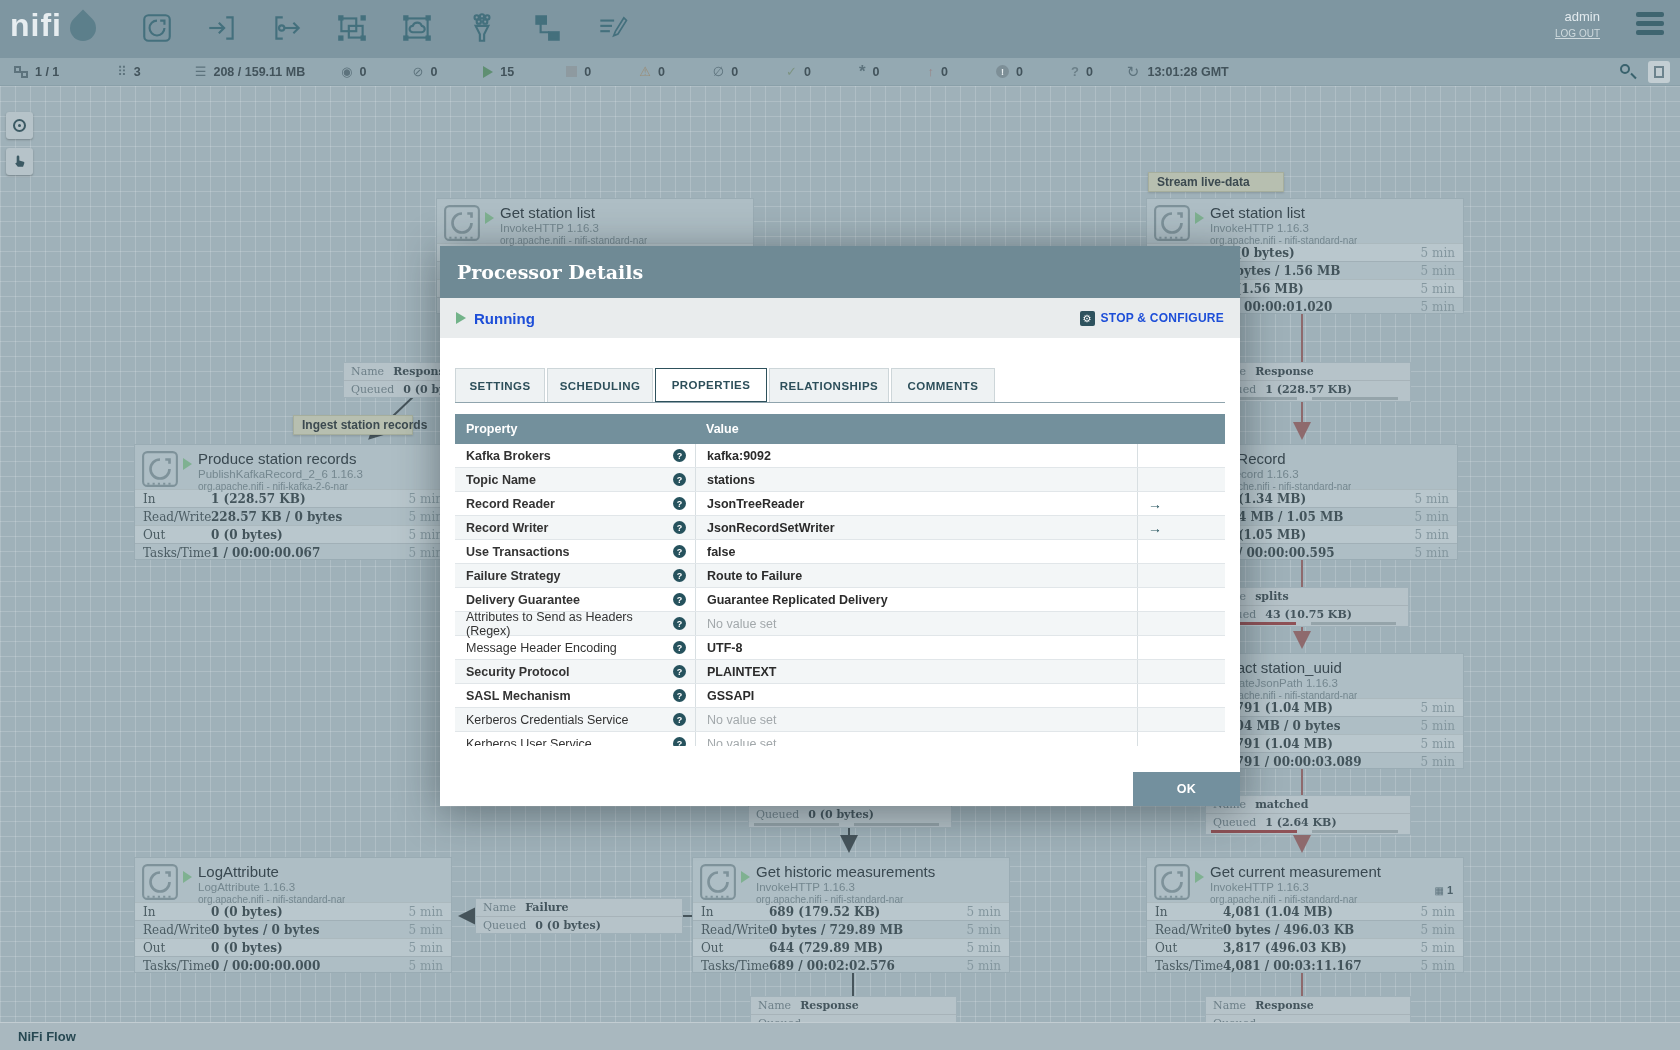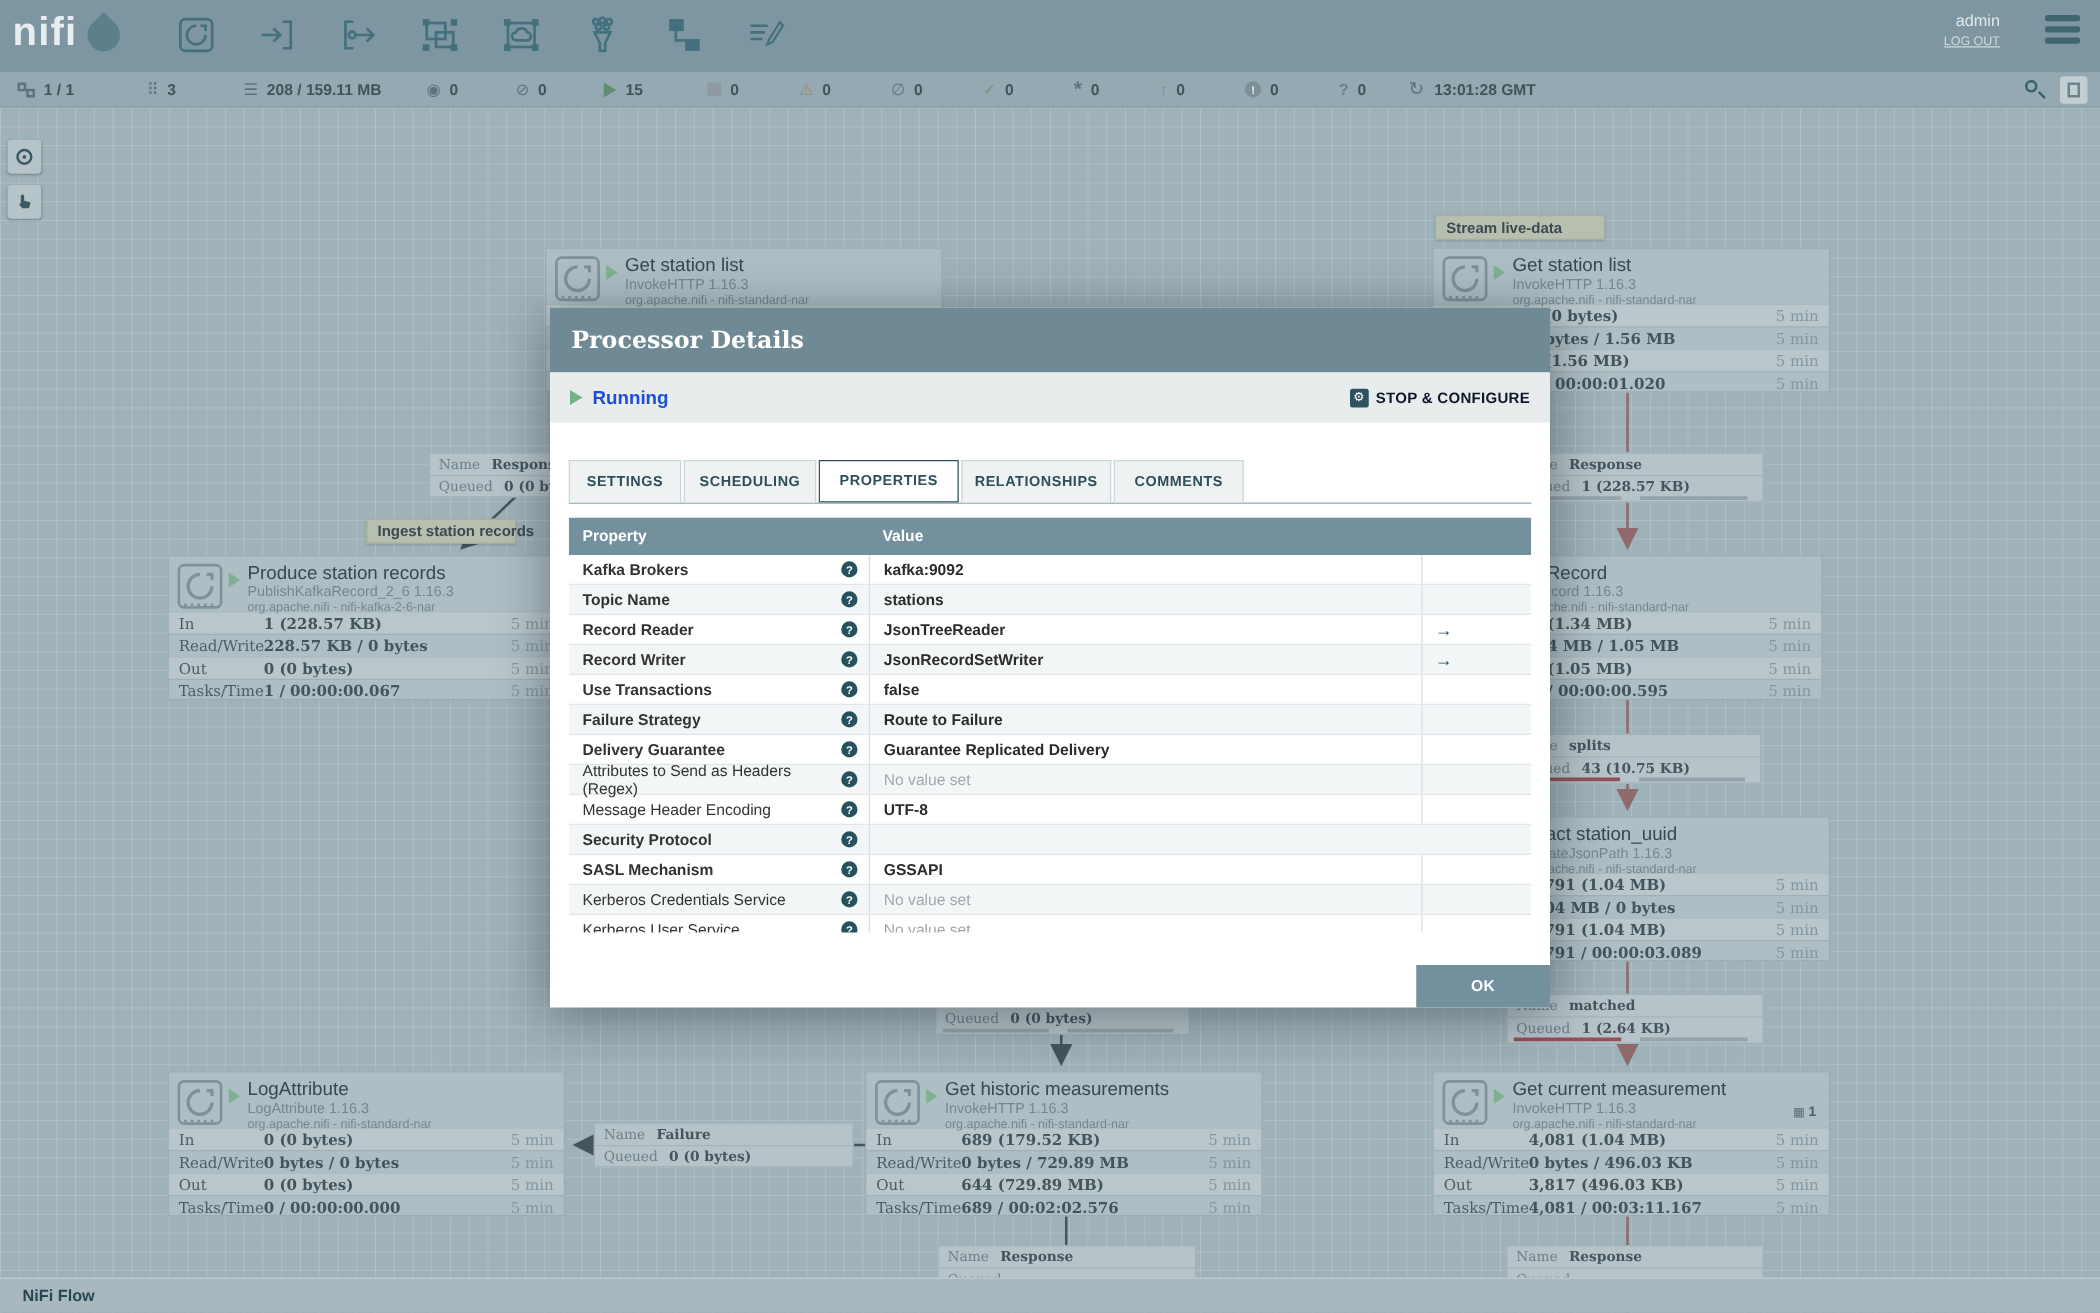--- a/index.html
+++ b/index.html
@@ -106,21 +106,21 @@
            box-shadow:0 6px 40px rgba(20,30,35,.45); z-index:10; }
   .m-head { height:52px; background:#6f8a95; display:flex; align-items:center; padding:0 17px; }
   .m-title { font-family:"DejaVu Serif", serif; font-size:19px; font-weight:bold; color:#fff; }
   .m-status { height:40px; background:#e9eced; display:flex; align-items:center; padding:0 16px; }
   .m-runtri { width:0; height:0; border-left:10px solid #72b389; border-top:6px solid transparent;
               border-bottom:6px solid transparent; margin-right:8px; }
   .m-runtxt { font-size:15px; font-weight:bold; color:#1d4ed8; }
   .m-action { margin-left:auto; display:flex; align-items:center; gap:6px; cursor:pointer; }
   .gearbox { width:15px; height:15px; background:#2e525e; border-radius:2px; color:#fff; font-size:10px;
              display:flex; align-items:center; justify-content:center; }
-  .m-actiontxt { font-size:12px; font-weight:bold; color:#0f172a; letter-spacing:.02em; }
+  .m-actiontxt { font-size:12px; font-weight:bold; color:#1d4ed8; letter-spacing:.02em; }
   .m-body { position:relative; padding:16px 15px; height:468px; }
   .tabs { display:flex; gap:2px; margin-top:14px; border-bottom:1px solid #8fa4ad; }
   .tab { height:34px; background:#eef2f3; border:1px solid #cdd6d9; border-bottom:none; display:flex;
          align-items:center; justify-content:center; font-size:11.5px; font-weight:bold; color:#2d4f5a;
          letter-spacing:.04em; cursor:pointer; }
   .tab.sel { background:#fff; border:1px solid #2e515c; margin-bottom:-1px; }
   .t0{width:90px} .t1{width:106px} .t2{width:112px} .t3{width:120px} .t4{width:104px}
   .req-note { margin-top:16px; font-size:13px; font-weight:bold; color:#3f3f3f; }
   .tbl { margin-top:11px; max-height:332px; overflow:hidden; font-size:12.5px; }
   .thead { display:flex; height:30px; background:#73909c; color:#fff; font-weight:bold; align-items:center; }
@@ -826,20 +826,23 @@
         <div class="tc-val">
             <span class="val">UTF-8</span>
           </div>
         <div class="tc-x"></div>
       </div>
       <div class="trow alt">
         <div class="tc-prop">
             <span class="pname req">Security Protocol</span>
             <span class="q">?</span>
           </div>
+        <div class="tc-val">
+            <span class="val">PLAINTEXT</span>
+          </div>
         <div class="tc-x"></div>
       </div>
       <div class="trow">
         <div class="tc-prop">
             <span class="pname req">SASL Mechanism</span>
             <span class="q">?</span>
           </div>
         <div class="tc-val">
             <span class="val">GSSAPI</span>
           </div>

